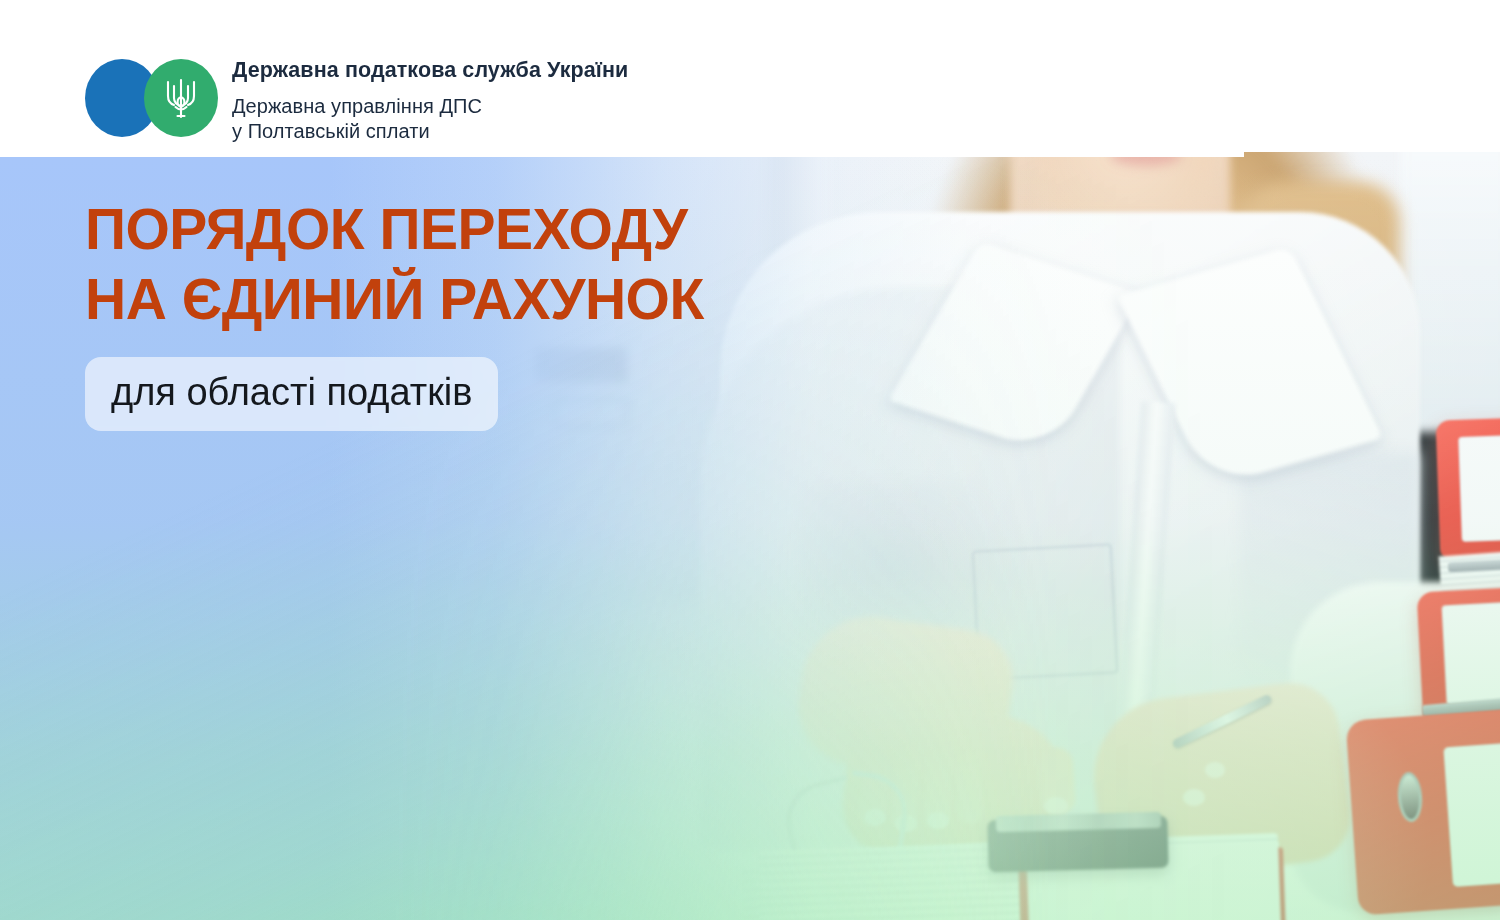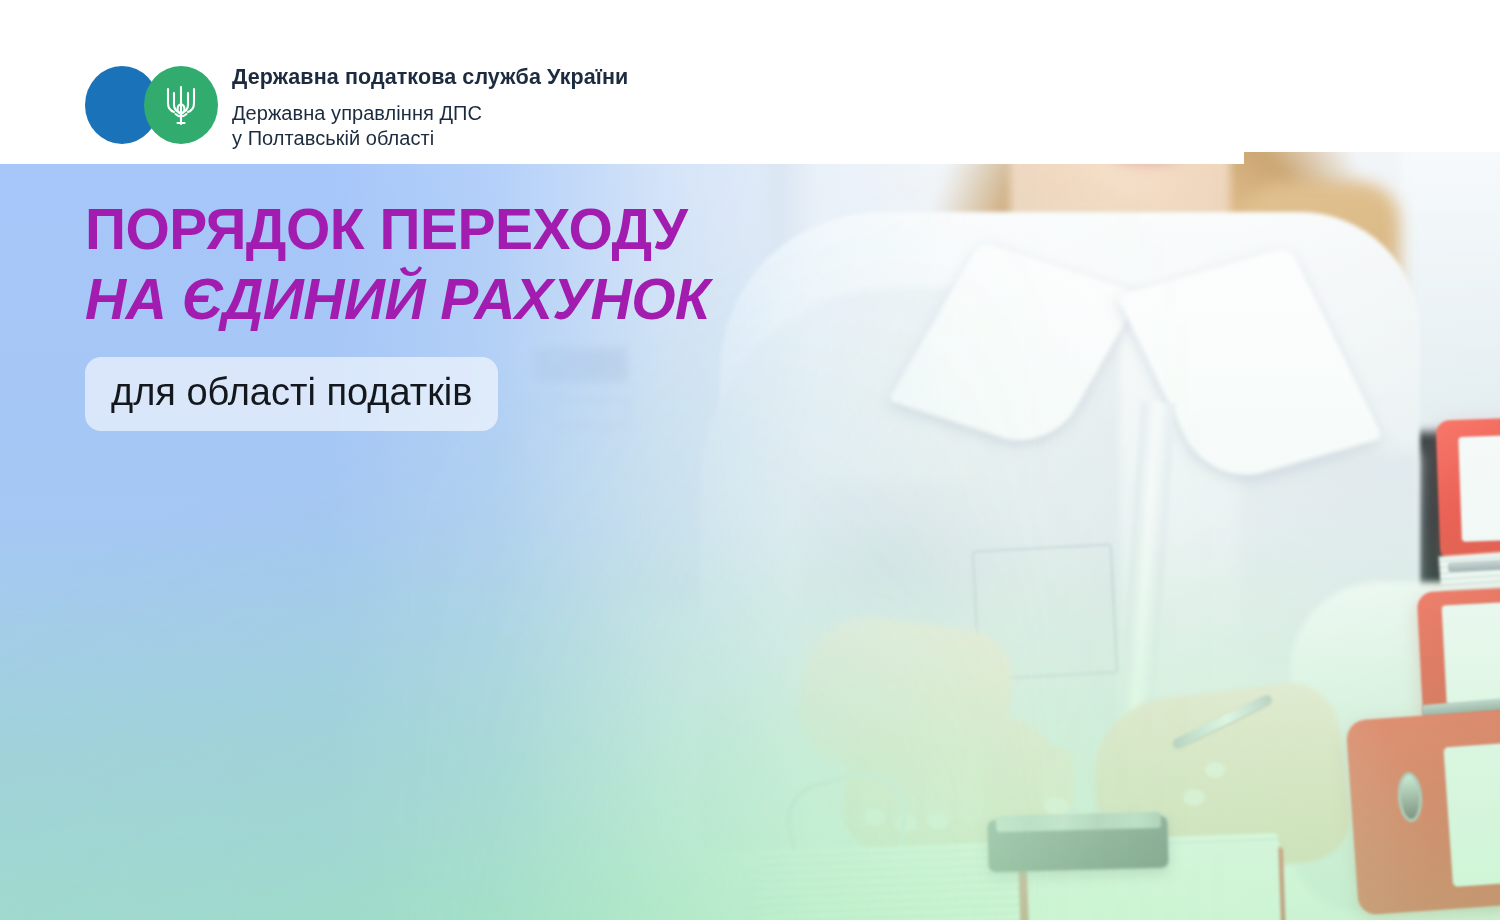--- a/index.html
+++ b/index.html
@@ -12,21 +12,21 @@
 
   .banner {
     position:relative;
     width:1500px; height:920px;
     overflow:hidden;
     background:#ffffff;
   }
 
   
   .header {
-    position:absolute; left:0; top:12px;
+    position:absolute; left:0; top:5px;
     width:1244px; height:152px;
     background:#ffffff;
     display:flex; align-items:center;
     z-index:40;
   }
   .logo-wrap {
     position:absolute; left:85px; top:52px;
     display:flex; align-items:flex-start;
   }
   .logo-marks { position:relative; width:133px; height:82px; }
@@ -447,25 +447,25 @@
   .headline {
     position:absolute; left:85px; top:196px;
     z-index:30;
     width:740px;
   }
   .headline h1 {
     font-size:57px;
     font-weight:bold;
     line-height:1.16;
     letter-spacing:-0.5px;
-    color:#a21caf;
+    color:#c2410c;
     text-transform:uppercase;
     white-space:nowrap;
   }
-  .headline .hl-2 { margin-top:4px;font-style:italic; }
+  .headline .hl-2 { margin-top:4px; }
 
   .subtitle-pill {
     display:inline-block;
     margin-top:25px;
     padding:15px 26px 17px 26px;
     background:rgba(255,255,255,0.58);
     border-radius:16px;
     font-size:38px;
     line-height:1.1;
     color:#14181d;
@@ -495,21 +495,21 @@
               <ellipse cx="19" cy="26" rx="3.4" ry="4.6"></ellipse>
               <path d="M15.5 40 L22.5 40"></path>
             </g>
           </svg>
         </div>
       </div>
 
       <div class="logo-text">
         <div class="logo-line1">Державна податкова служба України</div>
         <div class="logo-line2">Державна управління ДПС</div>
-        <div class="logo-line3">у Полтавській області</div>
+        <div class="logo-line3">у Полтавській сплати</div>
       </div>
 
     </div>
   </div>
 
   <div class="stage">
 
     <div class="office-bg"></div>
     <div class="cabinet"></div>
     <div class="cabinet-handle-a"></div>

